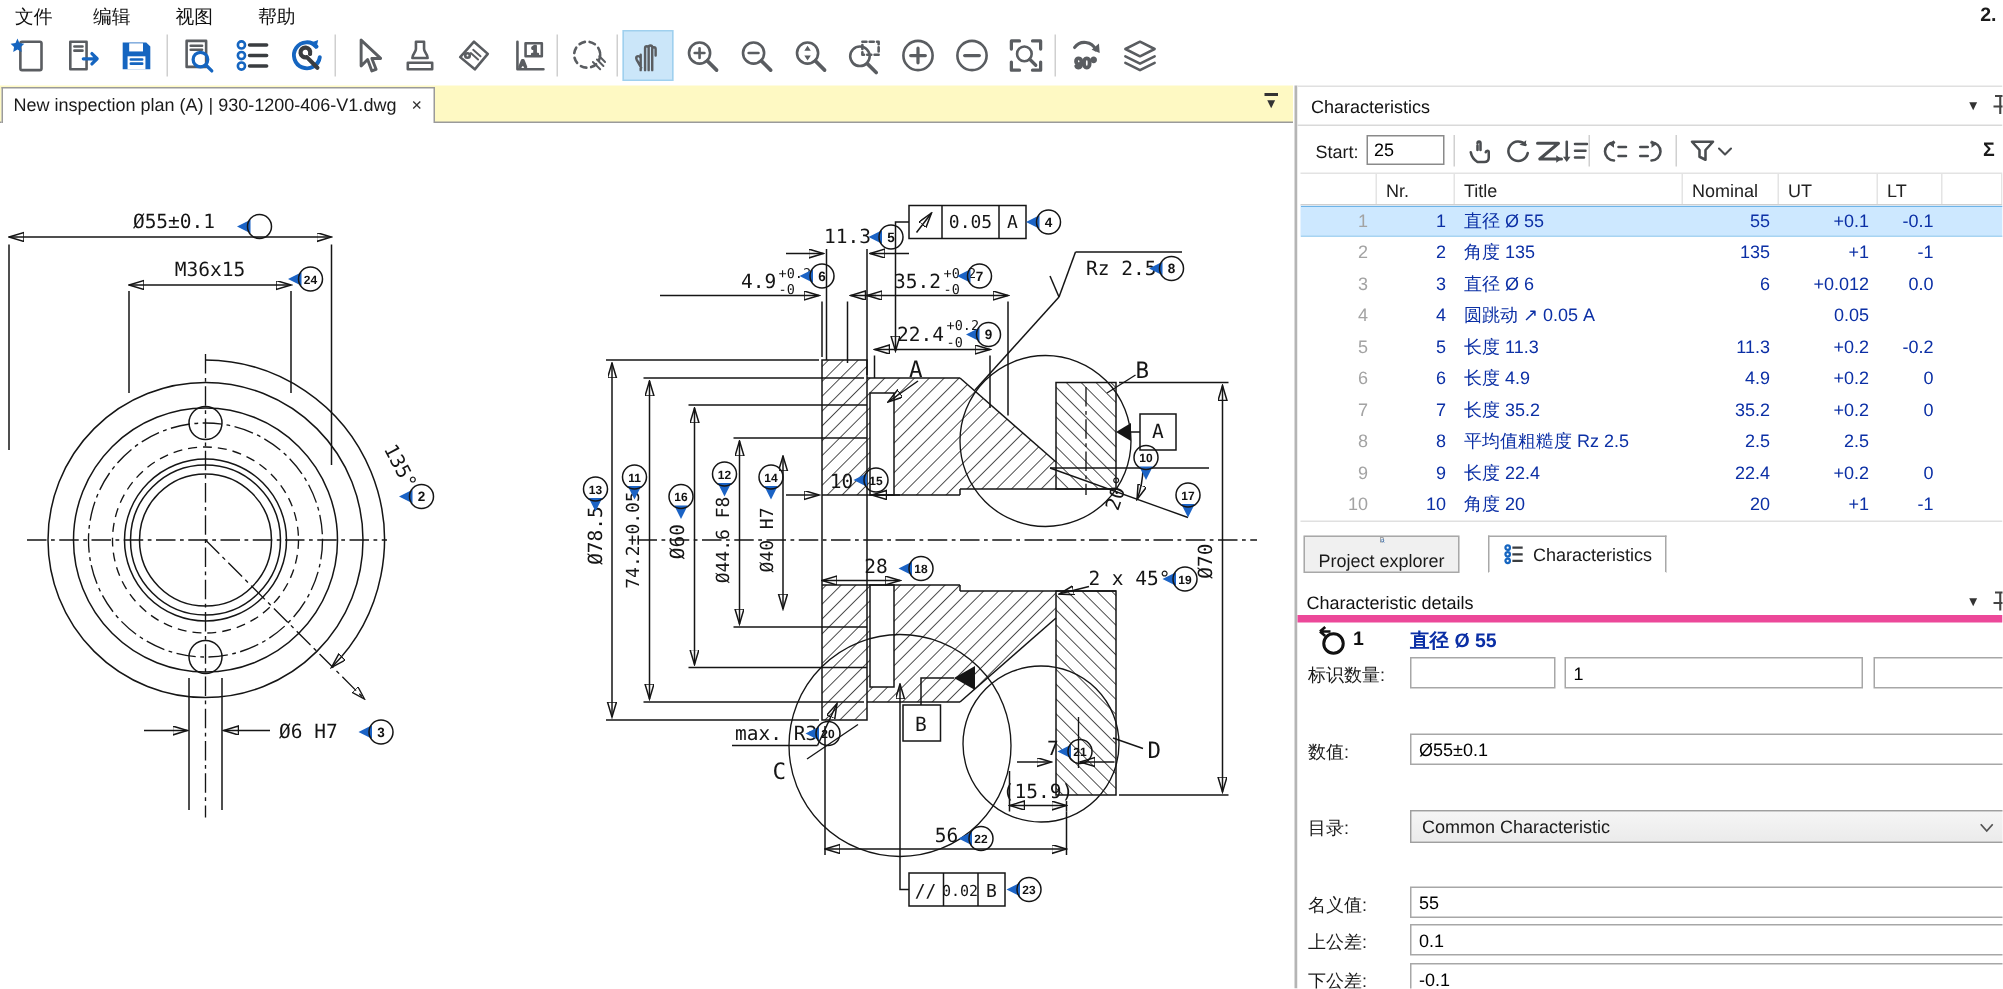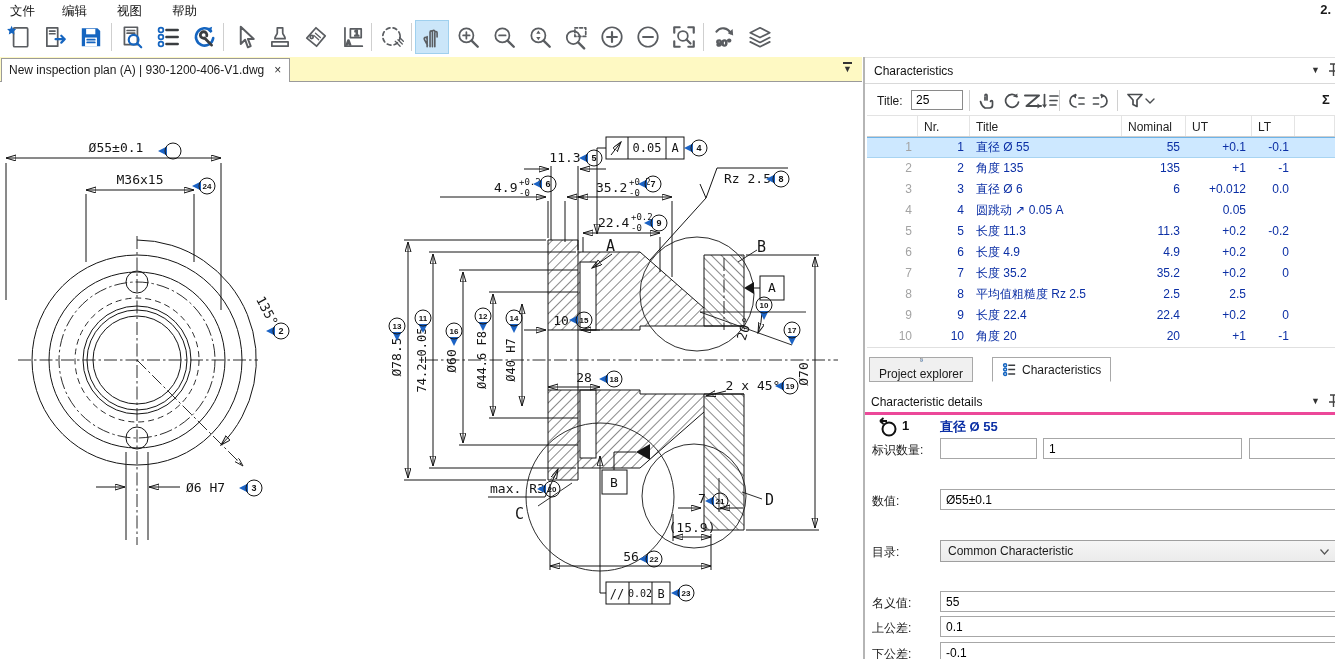--- a/index.html
+++ b/index.html
@@ -74,21 +74,21 @@
   .c-title { text-align:left; color:#0b2fa5; }
   .c-num { text-align:right; color:#0b2fa5; }
   .trow.sel { background:#cde8ff; box-shadow:inset 0 1px 0 #6eb4e8, inset 0 -1px 0 #a8d4f2; }
   #char-table { border-bottom:1px solid #e0e0e0; }
 
   
   .stab { position:absolute; top:299px; height:25px; display:flex; align-items:center; gap:5px; padding:0 9px; font-size:12px; border:1px solid #a8a8a8; background:#f0f0f0; }
   #tab-project-explorer { left:4px;flex-direction:column; }
   #tab-characteristics { left:127px; background:#fff; border-bottom-color:#fff; }
 
-  #cd-title { top:331px; border-bottom:3px solid #ec4899; }
+  #cd-title { top:331px; border-bottom:5px solid #ec4899; }
 
   #detail-head { position:absolute; left:0; top:357px; width:470px; height:24px; }
   #detail-head .num { position:absolute; left:37px; top:3px; font-size:13px; font-weight:bold; color:#111; }
   #detail-head .nm { position:absolute; left:75px; top:3px; font-size:13px; font-weight:bold; color:#0b2fa5; }
   #detail-head svg { position:absolute; left:12px; top:1px; }
 
   .f-row { position:absolute; left:0; width:560px; height:22px; }
   .f-row .flbl { position:absolute; left:7px; top:4px; }
   .tinput { position:absolute; top:0; height:21px; border:1px solid #a7a7a7; font-size:12px; padding:1px 5px; font-family:inherit; background:#fff; }
   .wide { left:75px; width:400px; }
@@ -606,21 +606,21 @@
 
     <div class="pane-title" id="cp-title">
       <span class="t">Characteristics</span>
       <span class="ddv">▼</span>
       <svg class="pin" width="12" height="16" viewBox="0 0 12 16">
           <path d="M2 2 h7 M5.5 2 v7 M1 9 h9 M5.5 9 v5" stroke="#444" fill="none" stroke-width="1.4"></path>
         </svg>
     </div>
 
     <div id="cp-toolbar">
-      <span class="lbl">Title:</span>
+      <span class="lbl">Start:</span>
       <input id="start-input" value="25" style="">
       <div class="cpsep" style="left:104px"></div>
       <div class="cpbtn" style="left:109px">
           <svg width="20" height="20" viewBox="0 0 20 20">
             <path d="M8 4.5 c0-1.6 2-1.6 2 0 V9 m-2 0 V6 m0 11 c-2.5-1.5-4-4-4.5-6.5 m4.5 6.5 h4.5 c2 0 3-1.2 3-3 V10.5 c0-1.3-1.8-1.3-2 0"></path>
           </svg>
         </div>
       <div class="cpbtn" style="left:134px">
           <svg width="20" height="20" viewBox="0 0 20 20">
             <path d="M15 5.5 A6.5 6.5 0 1 0 16.5 11"></path>

